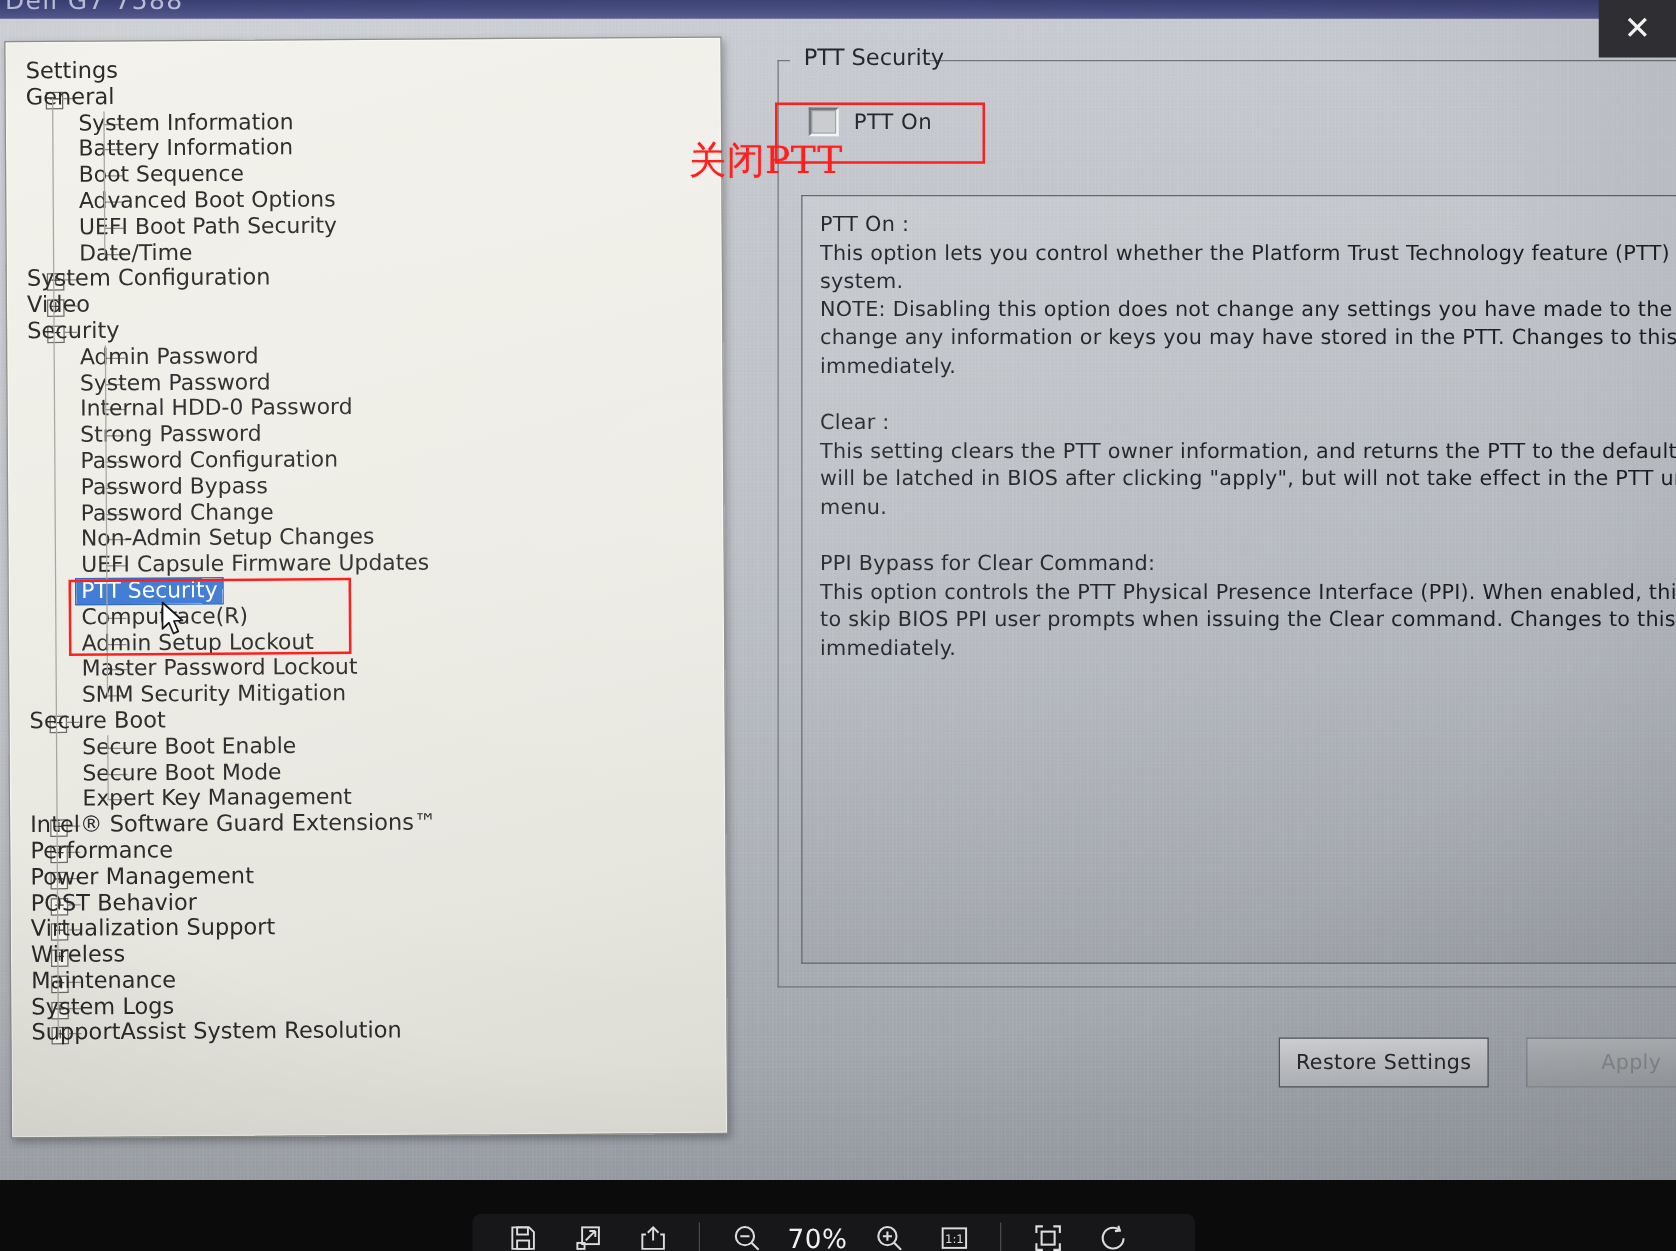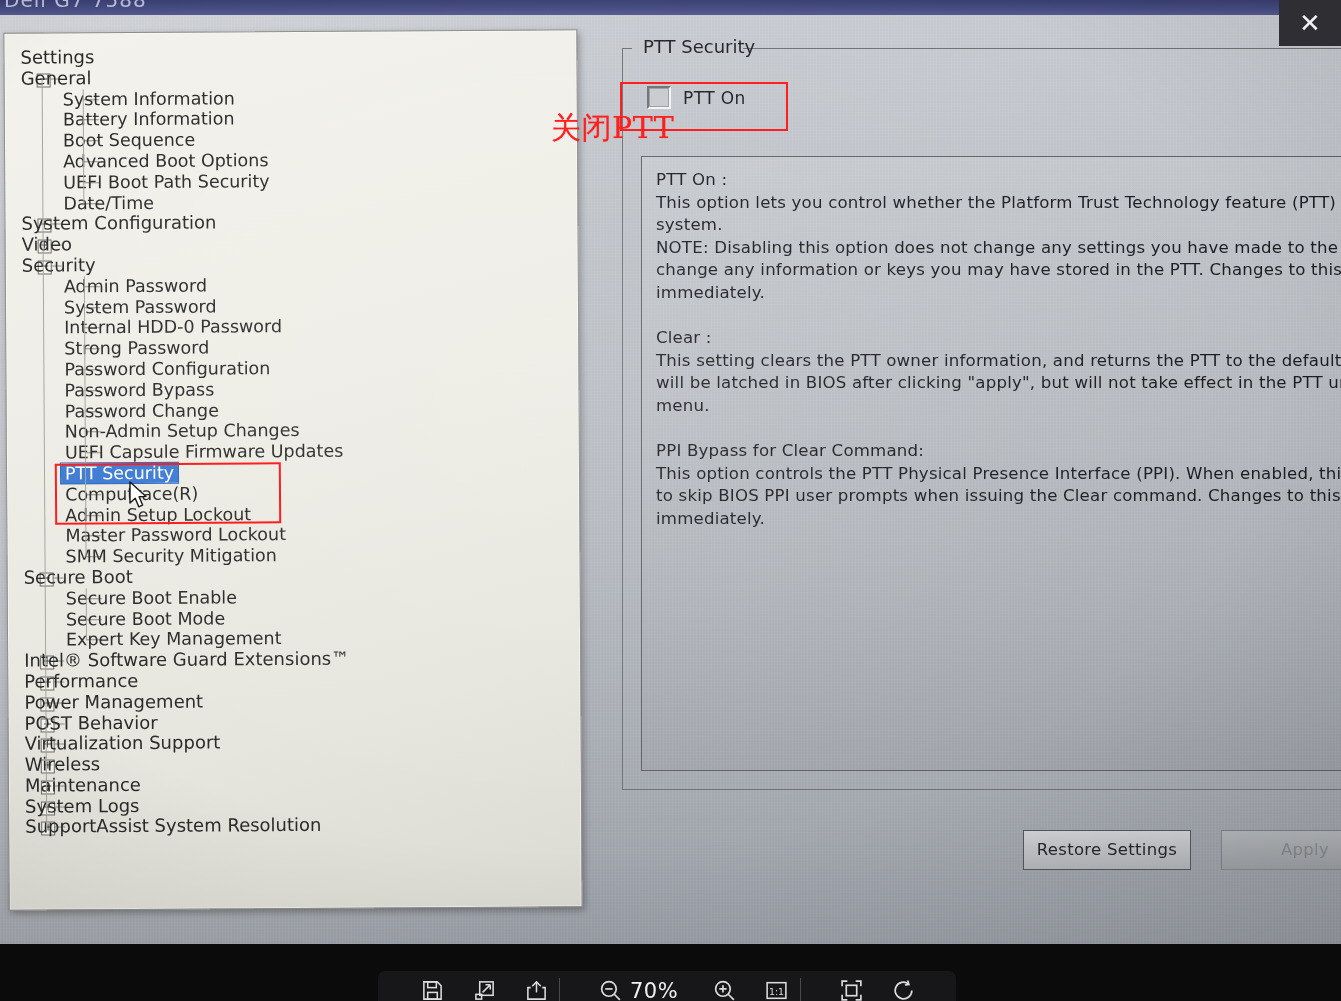--- a/index.html
+++ b/index.html
@@ -161,21 +161,21 @@
   .cursor{position:absolute;left:129px;top:481px;z-index:32;pointer-events:none;}
 
   
   .vbar-bg{position:absolute;left:0;top:944px;width:1341px;height:57px;background:#0b0b0c;}
   .vbar{
     position:absolute;left:378px;top:971px;width:578px;height:39px;
     background:#17171a;border-radius:7px 7px 0 0;
     display:flex;align-items:center;gap:0;padding:0 14px;box-sizing:border-box;
   }
   .vb-item{
-    width:52px;height:24px;display:flex;align-items:center;justify-content:flex-end;
+    width:52px;height:24px;display:flex;align-items:center;justify-content:center;
     cursor:pointer;color:#dcdcdc;
   }
   .vb-sep{width:1px;height:26px;background:#4a4a4e;margin:0 11px;}
   .vb-zoom{
     color:#f0f0f0;font-size:21px;min-width:62px;text-align:center;
     font-family:"DejaVu Sans","Liberation Sans",sans-serif;letter-spacing:.5px;
     user-select:none;
   }
   svg{display:block;}
 </style>

